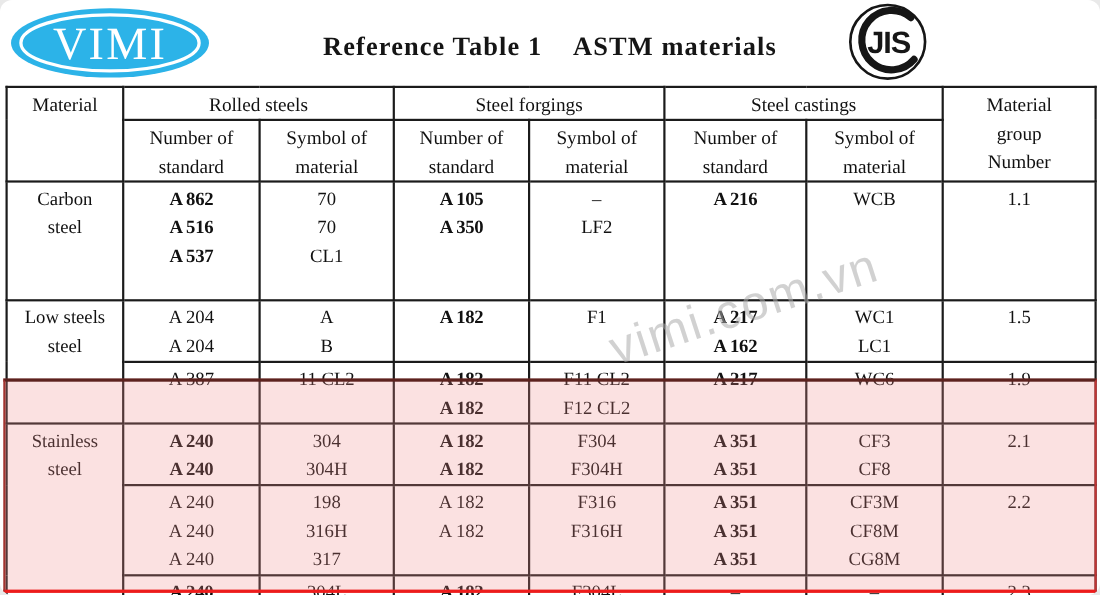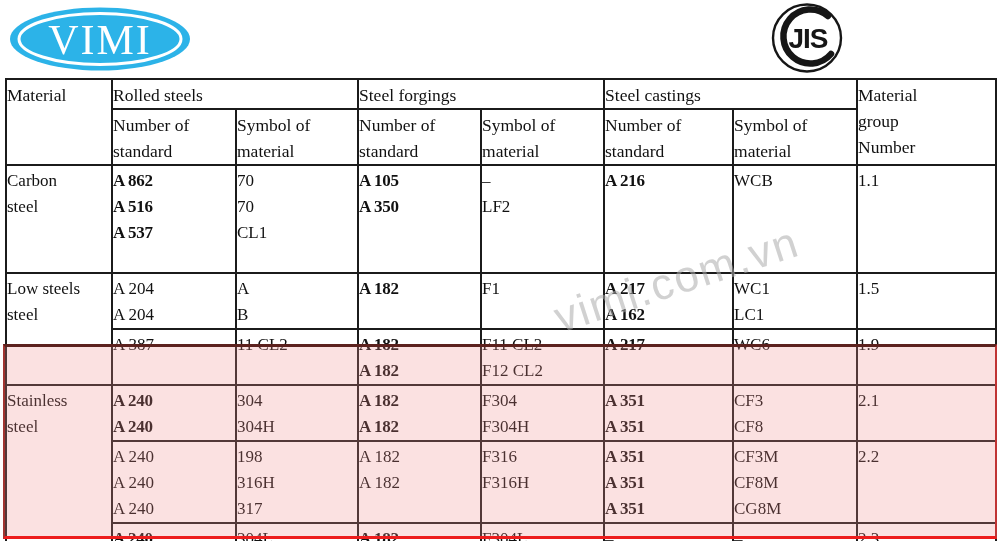--- a/index.html
+++ b/index.html
@@ -1,39 +1,39 @@
 <!DOCTYPE html>
 <html><head>
 <meta charset="utf-8">
 <style>
   * { margin:0; padding:0; box-sizing:border-box; }
   html,body { background:#e9e9e9; }
   .page {
     position:relative; width:1000px; height:541px;
     background:#ffffff; overflow:hidden;
-    font-family:"Liberation Serif", serif; color:#111;
+    font-family:"Liberation Serif", serif; color:#111;border-radius:11px;
   }
   
   .vimi-logo { position:absolute; left:8px; top:6px; }
   .page-title {
     position:absolute; left:0; right:0; top:30px;
     text-align:center; font-size:24px; font-weight:bold;
     letter-spacing:1px; color:#151515;
   }
   .page-title .gap { display:inline-block; width:28px; }
   .jis-logo { position:absolute; left:770px; top:2px; }
 
   
   table.ref {
     position:absolute; left:5px; top:78px;
     width:990px; border-collapse:collapse; table-layout:fixed;
   }
   table.ref td, table.ref th {
     border:2px solid #1b1b1b;
-    text-align:left; vertical-align:top;
+    text-align:center; vertical-align:top;
     font-size:17px; font-weight:normal;
     line-height:26px; padding-top:2px;
     overflow:hidden;
   }
   table.ref th { font-size:17.5px; }
   th.group-hd, th.mat-hd { padding-top:4px; }
   td.bold div { font-weight:bold; letter-spacing:-0.3px; }
   .mat-cell { padding-top:4px; }
 
   
@@ -61,20 +61,23 @@
 <body>
 
 <div class="page">
 
   <svg class="vimi-logo" width="184" height="66" viewBox="0 0 184 66">
     <ellipse cx="92" cy="33" rx="90" ry="31.5" fill="#2cb3e8"></ellipse>
     <ellipse cx="92" cy="33" rx="81" ry="25.5" fill="none" stroke="#ffffff" stroke-width="3"></ellipse>
     <text x="92" y="48" text-anchor="middle" fill="#ffffff" font-family="Liberation Serif, serif" font-size="42" letter-spacing="2">VIMI</text>
   </svg>
 
+  <div class="page-title">
+    <span>Reference Table 1</span><span class="gap"></span><span>ASTM materials</span>
+  </div>
 
   <svg class="jis-logo" width="74" height="72" viewBox="0 0 74 72">
     <ellipse cx="37" cy="36" rx="34" ry="33.5" fill="none" stroke="#161616" stroke-width="2.4"></ellipse>
     <path d="M 58 14 A 27 27 0 1 0 61 52" fill="none" stroke="#161616" stroke-width="6.5" stroke-linecap="round"></path>
     <text x="38" y="46" text-anchor="middle" fill="#161616" font-family="Liberation Sans, sans-serif" font-size="28" font-weight="bold" letter-spacing="-1">JIS</text>
   </svg>
 
   <table class="ref">
     <colgroup>
       <col style="width:106px">

